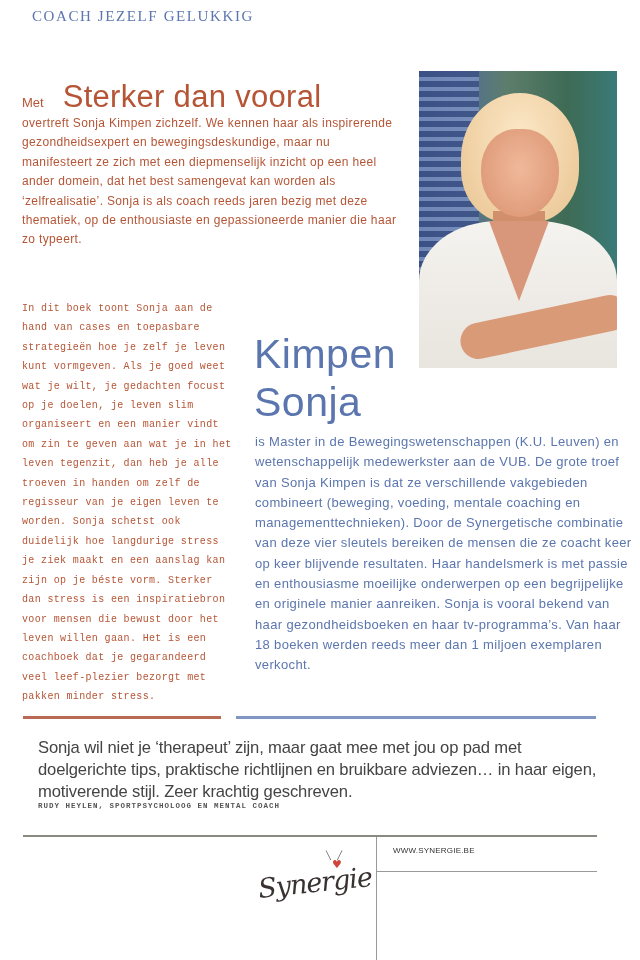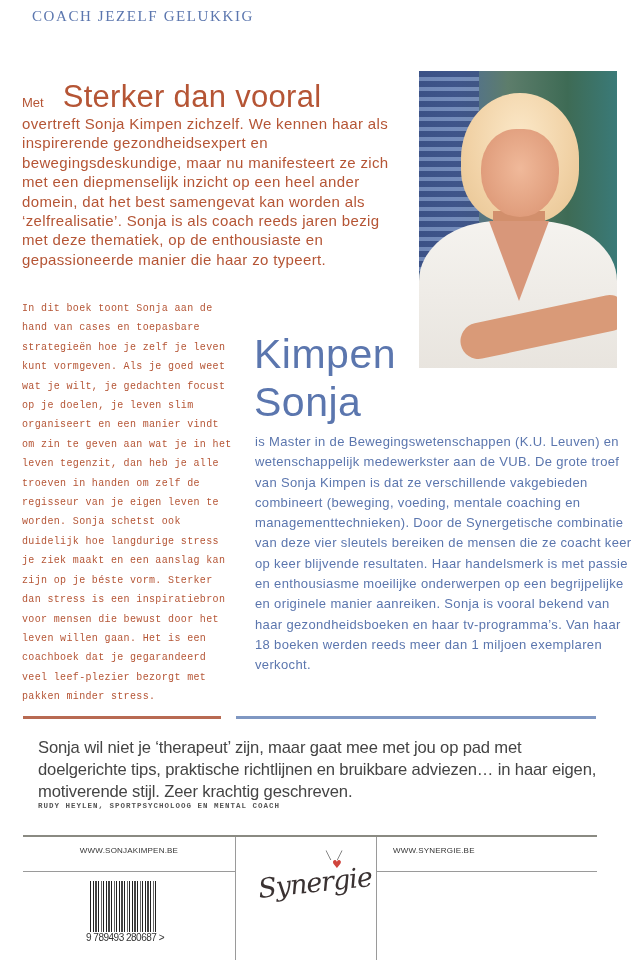--- a/index.html
+++ b/index.html
@@ -13,21 +13,21 @@
       padding-left: 32px;
     }
 
     .intro {
       position: absolute; left: 22px; top: 80px; width: 375px;
       color: #b55535; font-family: "Liberation Sans", sans-serif;
     }
     .intro .lead { display: flex; align-items: baseline; gap: 19px; }
     .intro .met { font-size: 13px; }
     .intro .title { font-size: 31px; letter-spacing: 0.3px; line-height: 34px; }
-    .intro p { font-size: 15px; line-height: 19.4px; letter-spacing: 0.35px; }
+    .intro p { font-size: 12px; line-height: 19.4px; letter-spacing: 0.35px; }
 
     .body-left {
       position: absolute; left: 22px; top: 299px; width: 215px;
       color: #b55535; font-family: Liberation Mono, monospace;
       font-size: 10px; line-height: 19.4px; letter-spacing: 0.35px;
     }
 
     .photo {
       position: absolute; left: 419px; top: 71px; width: 198px; height: 297px;
       overflow: hidden;
@@ -172,27 +172,20 @@
 
 <div class="author-bio">is Master in de Bewegingswetenschappen (K.U. Leuven) en wetenschappelijk medewerkster aan de VUB. De grote  troef van Sonja Kimpen is dat ze verschillende vakgebieden combineert (beweging, voeding, mentale coaching en managementtechnieken). Door de Synergetische combinatie van deze vier sleutels bereiken de mensen die ze coacht keer op keer blijvende resultaten. Haar handelsmerk is met passie en enthousiasme moeilijke onderwerpen op een begrijpelijke  en originele manier aanreiken. Sonja is vooral bekend van  haar gezondheidsboeken en haar tv-programma’s. Van haar 18 boeken werden reeds meer dan 1 miljoen exemplaren verkocht.</div>
 
 <div class="rule-left"></div>
 <div class="rule-right"></div>
 
 <div class="quote">Sonja wil niet je ‘therapeut’ zijn, maar gaat mee met jou op pad met doelgerichte tips, praktische richtlijnen en bruikbare adviezen… in haar eigen, motiverende stijl. Zeer krachtig geschreven.</div>
 <div class="quote-source">RUDY HEYLEN, SPORTPSYCHOLOOG EN MENTAL COACH</div>
 
 <div class="footer">
-  <div class="col-left">
-    <div class="url-cell">WWW.SONJAKIMPEN.BE</div>
-    <div class="barcode">
-      <div class="bars"></div>
-      <div class="digits">9 789493 280687 &gt;</div>
-    </div>
-  </div>
   <div class="col-mid">
     <div class="logo">
       <span class="rays">╲ ╱</span>
       <span class="heart">♥</span>
       <span class="word">Synergie</span>
     </div>
   </div>
   <div class="col-right">
     <div class="url-cell">WWW.SYNERGIE.BE</div>
   </div>

